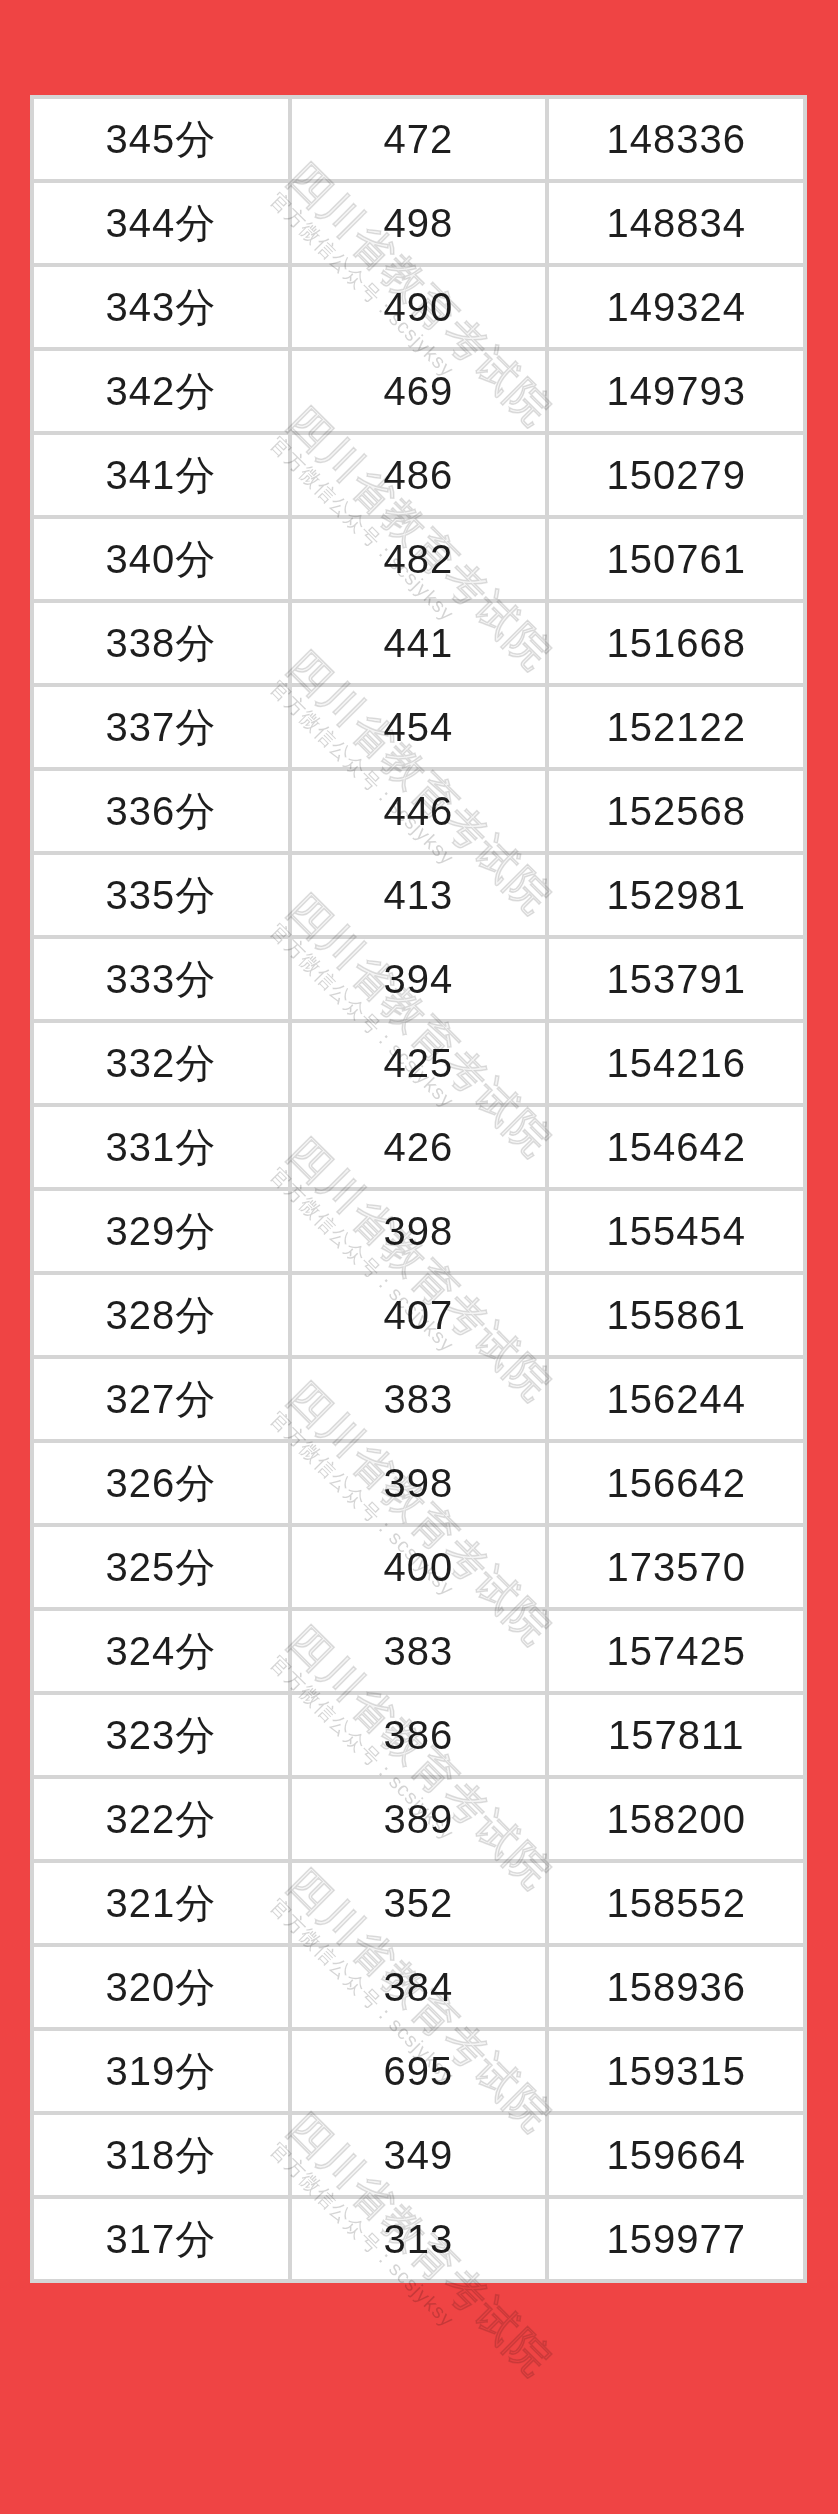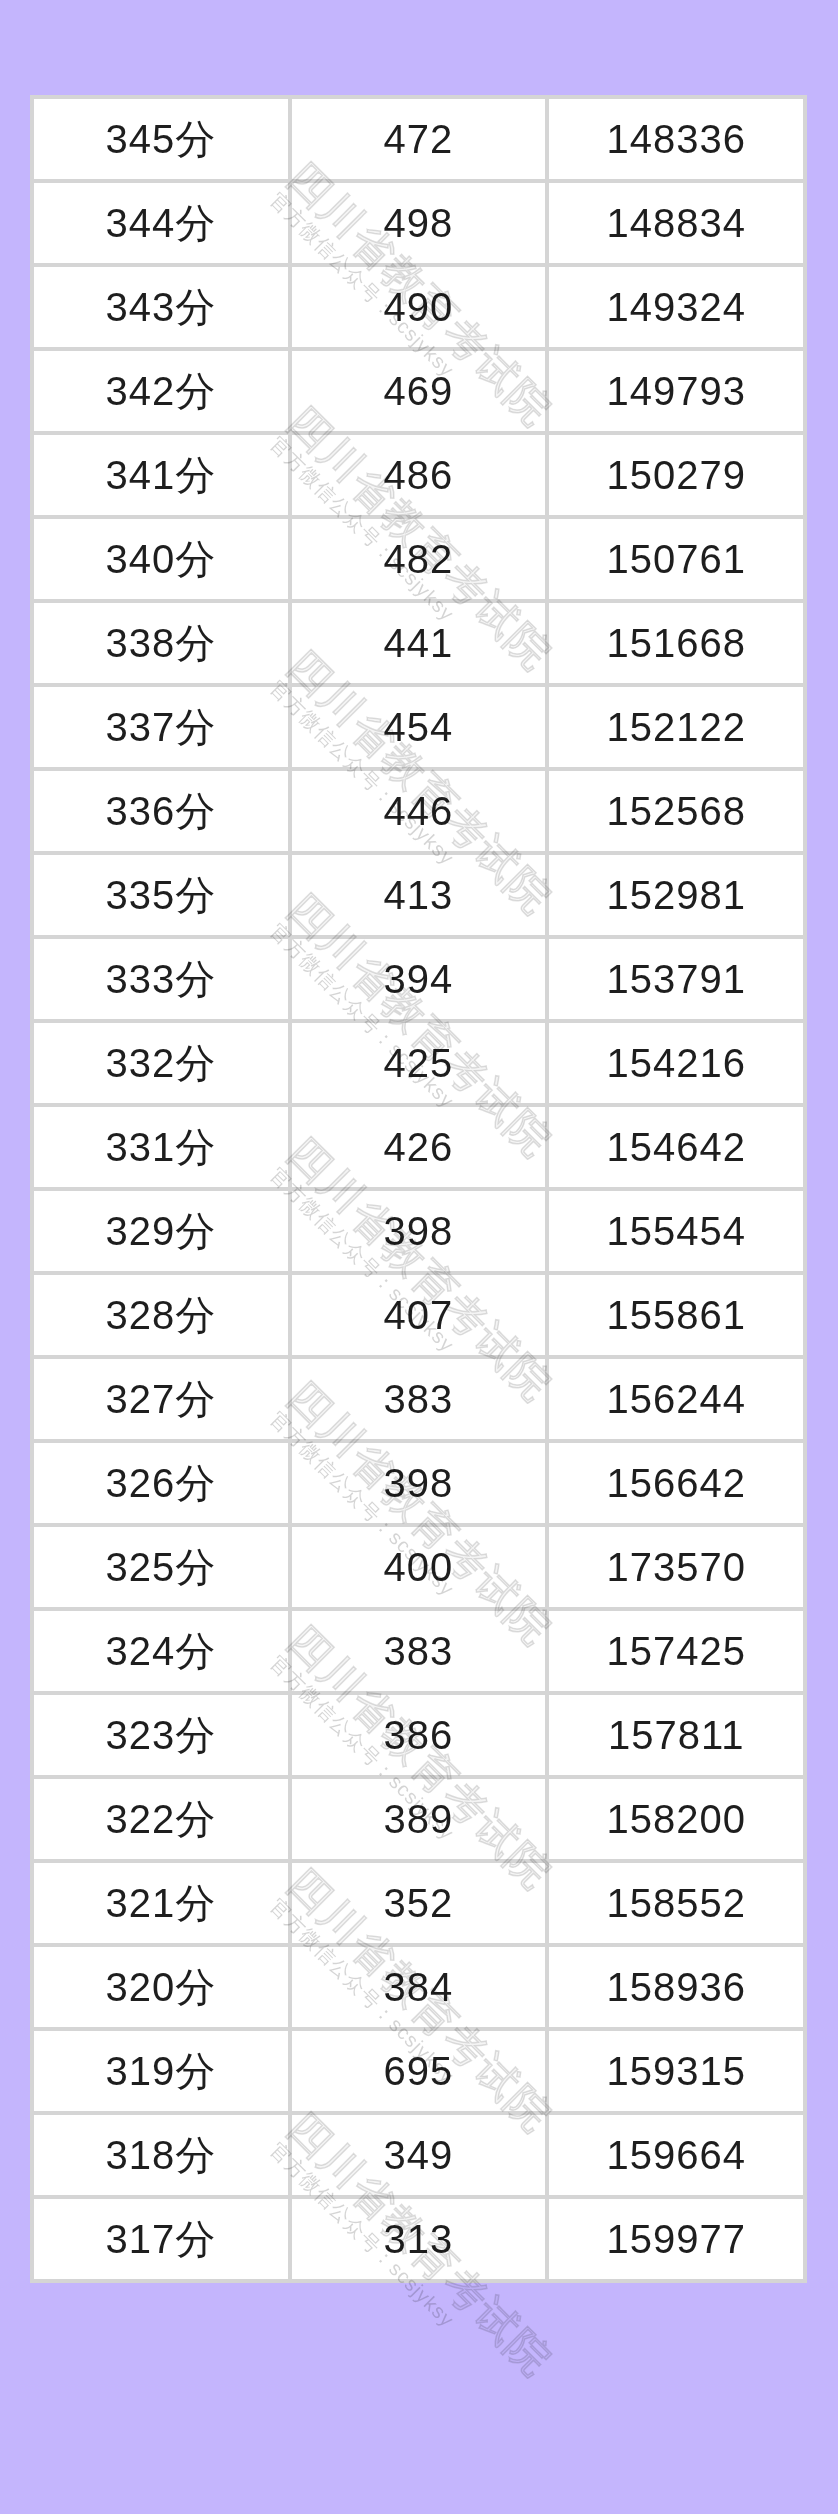--- a/index.html
+++ b/index.html
@@ -10,21 +10,21 @@
     --wm-small:rgba(0,0,0,0.17);
   }
   html,body{margin:0;padding:0;}
   body{
     width:838px;height:2514px;
     background:#ffffff;
     font-family:"Liberation Sans", sans-serif;
     position:relative;
     overflow:hidden;
   }
-  .page{position:absolute;inset:0;background:#c4b5fd;}
+  .page{position:absolute;inset:0;background:#ef4444;}
   table.scores{
     position:absolute;
     left:30px;top:95px;
     width:777px;
     border-collapse:collapse;
     table-layout:fixed;
     z-index:1;
   }
   table.scores td{
     border:4px solid var(--border);

